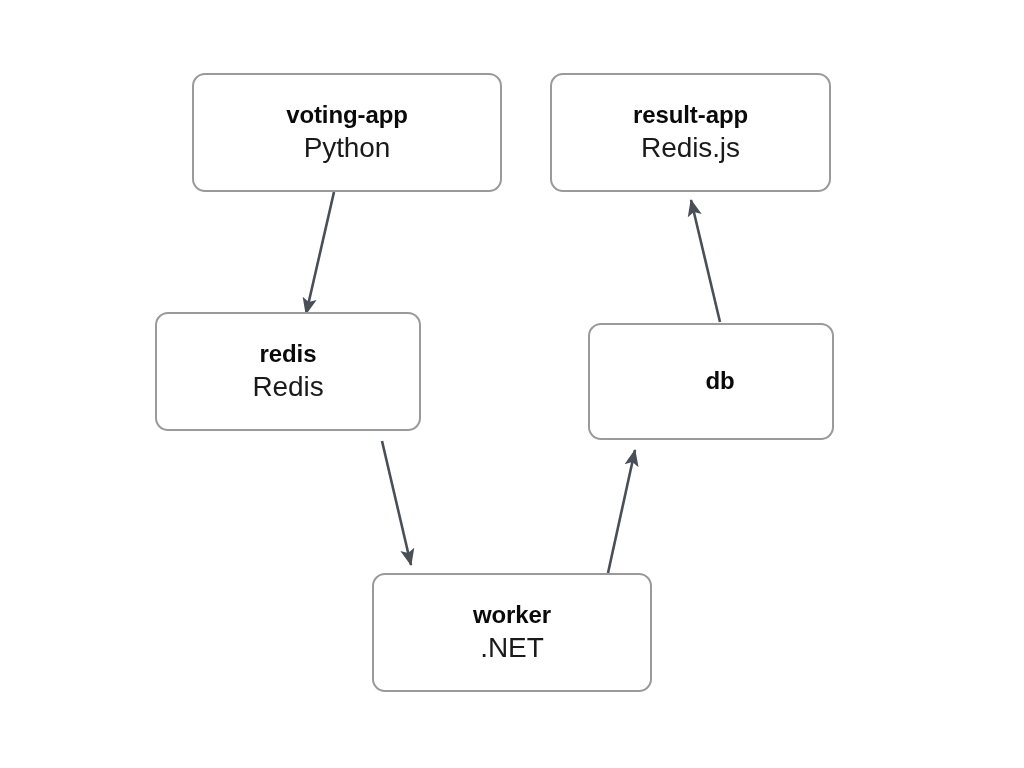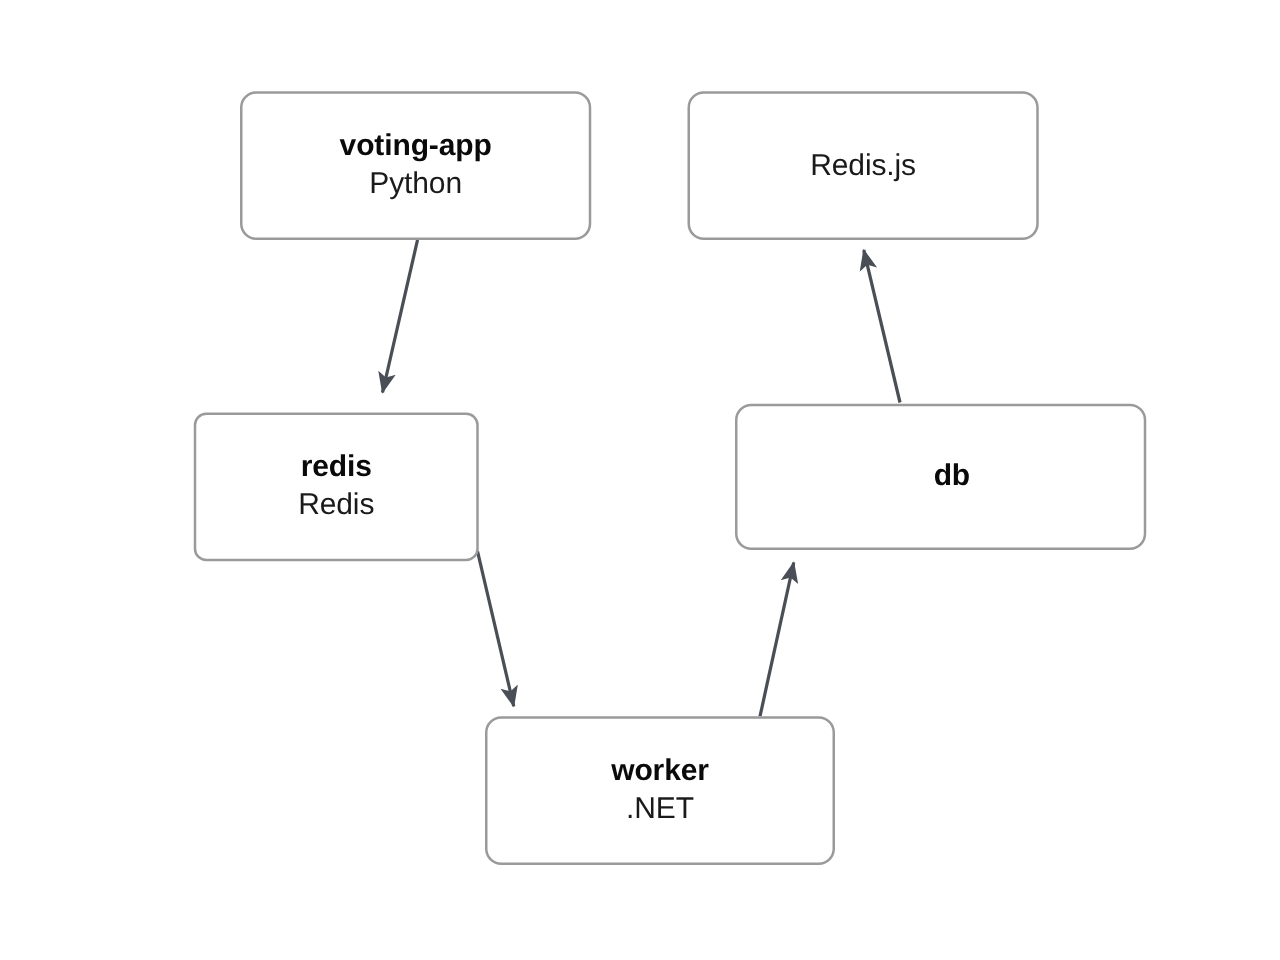--- a/index.html
+++ b/index.html
@@ -41,34 +41,34 @@
   }
   .node-title {
     font-size: 24px;
     font-weight: bold;
     color: #0a0a0a;
     line-height: 1.18;
     letter-spacing: -0.1px;
     white-space: nowrap;
   }
   .node-subtitle {
-    font-size: 24px;
+    font-size: 28px;
     font-weight: normal;
     color: #1a1a1a;
     line-height: 1.2;
     letter-spacing: -0.1px;
     white-space: nowrap;
     margin-top: 2px;
   }
   
-  #node-voting-app { left: 192px; top: 73px;  width: 281px; height: 119px; text-align: right; }
+  #node-voting-app { left: 192px; top: 73px;  width: 310px; height: 119px; text-align: right; }
   #node-result-app { left: 550px; top: 73px;  width: 281px; height: 119px; }
-  #node-redis      { left: 155px; top: 330px; width: 228px; height: 119px; border-radius: 10px; }
-  #node-db         { left: 588px; top: 323px; width: 329px; height: 117px; padding-left: 18px; }
-  #node-worker     { left: 372px; top: 573px; width: 280px; height: 119px; margin-left: 16px; }
+  #node-redis      { left: 155px; top: 312px; width: 266px; height: 119px; }
+  #node-db         { left: 588px; top: 323px; width: 246px; height: 117px; padding-left: 18px; }
+  #node-worker     { left: 372px; top: 573px; width: 280px; height: 119px; }
 </style>
 </head>
 <body>
 
 <div id="canvas">
 
   <svg id="edge-layer" viewBox="0 0 1024 768" width="1024" height="768" xmlns="http://www.w3.org/2000/svg">
     <defs>
       <marker id="arrowhead" markerWidth="7" markerHeight="7" refX="6.2" refY="3.1" orient="auto" markerUnits="strokeWidth">
         <path d="M0,0.35 L6.6,3.1 L0,5.85 L1.5,3.1 Z" fill="#4a4f57"></path>
@@ -83,20 +83,21 @@
 
     <line x1="720" y1="322" x2="691" y2="200" stroke="#4a4f57" stroke-width="2.6" stroke-linecap="butt" marker-end="url(#arrowhead)"></line>
   </svg>
 
   <div class="node" id="node-voting-app">
     <div class="node-title">voting-app</div>
     <div class="node-subtitle">Python</div>
   </div>
 
   <div class="node" id="node-result-app">
+    <div class="node-title">result-app</div>
     <div class="node-subtitle">Redis.js</div>
   </div>
 
   <div class="node" id="node-redis">
     <div class="node-title">redis</div>
     <div class="node-subtitle">Redis</div>
   </div>
 
   <div class="node" id="node-db">
     <div class="node-title">db</div>

